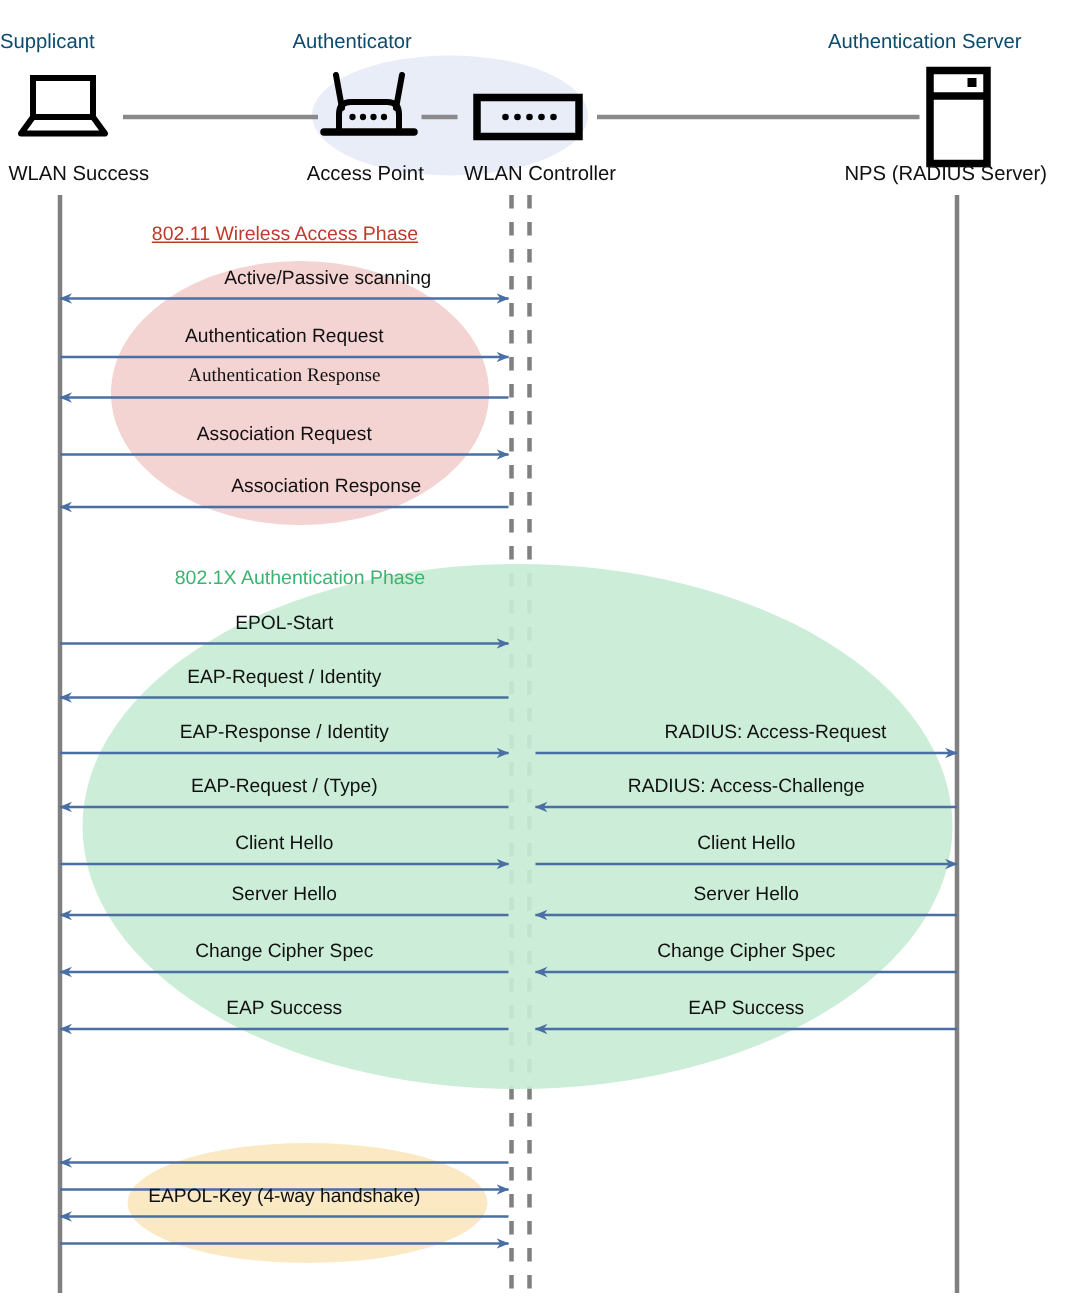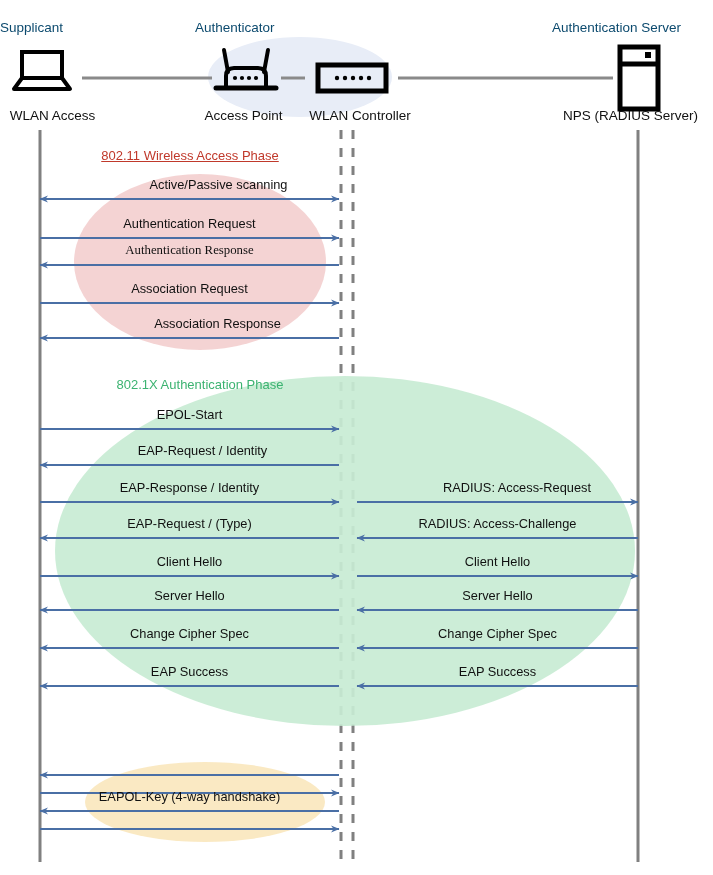--- a/index.html
+++ b/index.html
@@ -116,21 +116,21 @@
         <line x1="357" y1="648" x2="638" y2="648" stroke="#4a6fa5" stroke-width="1.8" marker-start="url(#ahL)"></line>
         <line x1="357" y1="686" x2="638" y2="686" stroke="#4a6fa5" stroke-width="1.8" marker-start="url(#ahL)"></line>
         <line x1="40" y1="775" x2="339" y2="775" stroke="#4a6fa5" stroke-width="1.8" marker-start="url(#ahL)"></line>
         <line x1="40" y1="793" x2="339" y2="793" stroke="#4a6fa5" stroke-width="1.8" marker-end="url(#ahR)"></line>
         <line x1="40" y1="811" x2="339" y2="811" stroke="#4a6fa5" stroke-width="1.8" marker-start="url(#ahL)"></line>
         <line x1="40" y1="829" x2="339" y2="829" stroke="#4a6fa5" stroke-width="1.8" marker-end="url(#ahR)"></line>
       </g>
   </svg>
 
   <div class="node-title" style="left:0px;top:20px;width:92px;">Supplicant</div>
-  <div class="node-sub" style="left:0px;top:108px;width:105px;">WLAN Access</div>
+  <div class="node-sub" style="left:0px;top:108px;width:105px;">WLAN Success</div>
 
   <div class="node-title" style="left:195px;top:20px;width:110px;">Authenticator</div>
   <div class="node-sub" style="left:191px;top:108px;width:105px;">Access Point</div>
 
   <div class="node-sub" style="left:300px;top:108px;width:120px;">WLAN Controller</div>
 
   <div class="node-title" style="left:552px;top:20px;width:160px;">Authentication Server</div>
   <div class="node-sub" style="left:548px;top:108px;width:165px;">NPS (RADIUS Server)</div>
 
   <div class="phase-label" style="left:80px;top:148px;width:220px;color:#c0392b;text-decoration:underline;">802.11 Wireless Access Phase</div>
@@ -138,21 +138,21 @@
   <div class="phase-label" style="left:90px;top:377px;width:220px;color:#3cb371;">802.1X Authentication Phase</div>
 
 
   <div id="msg-label-layer">
       <div class="msg-label" style="left: 39.5px; top: 177px; width: 300px; padding-left: 29px;">Active/Passive scanning</div>
       <div class="msg-label" style="left: 39.5px; top: 216px; width: 300px;">Authentication Request</div>
       <div class="msg-label" style="left: 39.5px; top: 243px; width: 300px; font-family: Liberation Serif, serif;">Authentication Response</div>
       <div class="msg-label" style="left: 39.5px; top: 281px; width: 300px;">Association Request</div>
       <div class="msg-label" style="left: 39.5px; top: 316px; width: 300px; margin-left: 28px;">Association Response</div>
       <div class="msg-label" style="left: 39.5px; top: 407px; width: 300px;">EPOL-Start</div>
-      <div class="msg-label" style="left: 39.5px; top: 443px; width: 300px; padding-left: 13px;">EAP-Request / Identity</div>
+      <div class="msg-label" style="left: 39.5px; top: 443px; width: 300px;">EAP-Request / Identity</div>
       <div class="msg-label" style="left: 39.5px; top: 480px; width: 300px;">EAP-Response / Identity</div>
       <div class="msg-label" style="left: 39.5px; top: 516px; width: 300px;">EAP-Request / (Type)</div>
       <div class="msg-label" style="left: 39.5px; top: 554px; width: 300px;">Client Hello</div>
       <div class="msg-label" style="left: 39.5px; top: 588px; width: 300px;">Server Hello</div>
       <div class="msg-label" style="left: 39.5px; top: 626px; width: 300px;">Change Cipher Spec</div>
       <div class="msg-label" style="left: 39.5px; top: 664px; width: 300px;">EAP Success</div>
       <div class="msg-label" style="left: 367px; top: 480px; width: 300px;">RADIUS: Access-Request</div>
       <div class="msg-label" style="left: 347.5px; top: 516px; width: 300px;">RADIUS: Access-Challenge</div>
       <div class="msg-label" style="left: 347.5px; top: 554px; width: 300px;">Client Hello</div>
       <div class="msg-label" style="left: 347.5px; top: 588px; width: 300px;">Server Hello</div>

